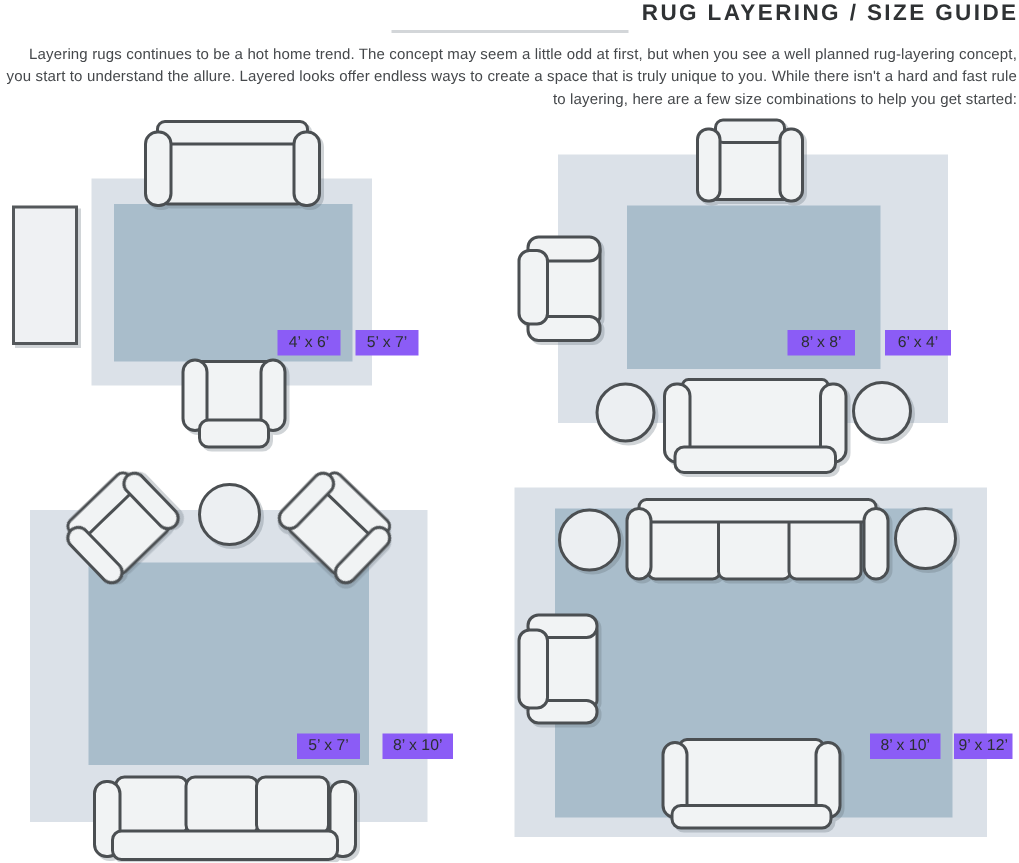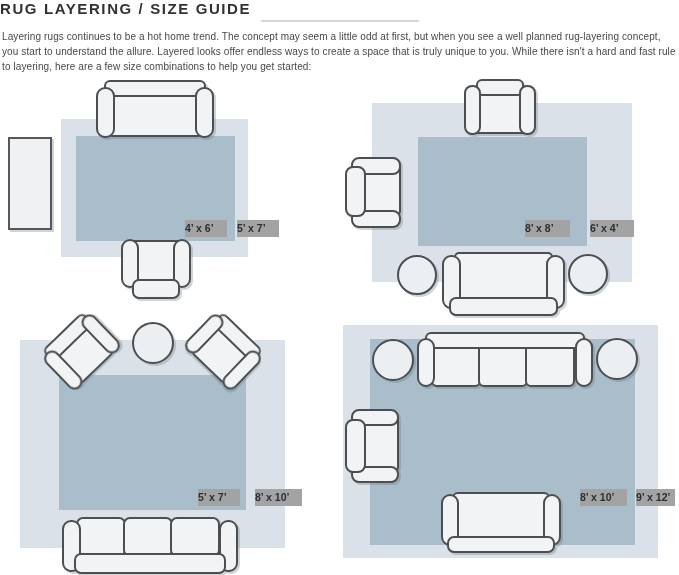--- a/index.html
+++ b/index.html
@@ -3,42 +3,42 @@
 <meta charset="utf-8">
 <style>
   * { box-sizing: border-box; }
   html,body { margin:0; padding:0; background:#fff; }
   .canvas {
     position:relative; width:679px; height:575px; overflow:hidden;
     background:#ffffff; font-family:"Liberation Sans", sans-serif;
   }
   .page-title {
     position:absolute; top:0; left:0; width:679px; margin:0;
-    text-align:left; font-size:15px; font-weight:600;
+    text-align:right; font-size:15px; font-weight:600;
     letter-spacing:1.6px; color:#2f3234; line-height:18px;
   }
   .title-divider {
     position:absolute; top:20px; left:50%; transform:translateX(-50%);
     width:158px; height:2px; background:#d3d6d9;
   }
   .intro-text {
     position:absolute; top:29px; left:2px; width:676px; margin:0;
     font-size:10px; line-height:15.2px; color:#45484b; letter-spacing:0.1px;
-    text-align:left;
+    text-align:right;
   }
   .diagram-svg { position:absolute; left:0; top:0; }
   .rug-base { fill:#dbe1e8; }
   .rug-top  { fill:#a9bdcb; }
   .furn { fill:#f1f3f4; stroke:#4b4f52; stroke-width:2; stroke-linejoin:round; }
   .round { fill:#eceff2; stroke:#4b4f52; stroke-width:2; }
   .side-table { fill:#eff1f3; stroke:#54585b; stroke-width:2; }
   .shadow { filter: drop-shadow(2px 2.5px 0px rgba(100,112,122,0.30)); }
   .size-chip {
-    position:absolute; height:17px; line-height:17px; background:#a3a3a3;
-    font-size:10.5px; font-weight:bold; color:#2b2f32; text-align:left;
+    position:absolute; height:17px; line-height:17px; background:#8b5cf6;
+    font-size:10.5px; font-weight:normal; color:#2b2f32; text-align:center;
     white-space:nowrap;
   }
 </style>
 </head>
 <body>
 
 <div class="canvas">
 
   <h1 class="page-title">RUG LAYERING / SIZE GUIDE</h1>
   <div class="title-divider"></div>

